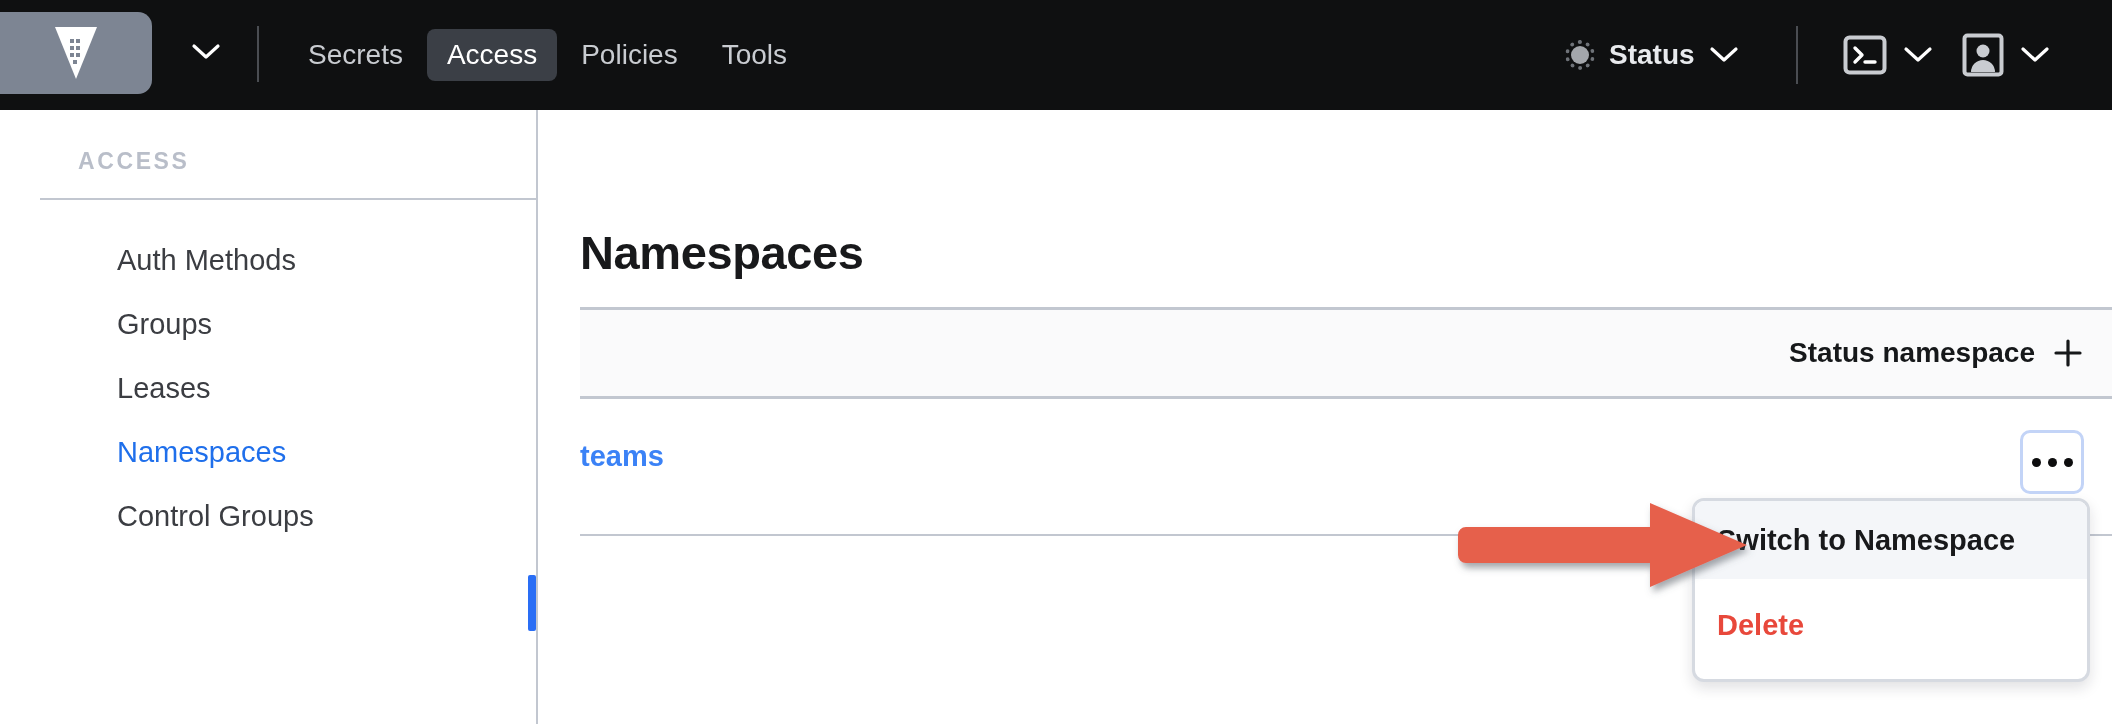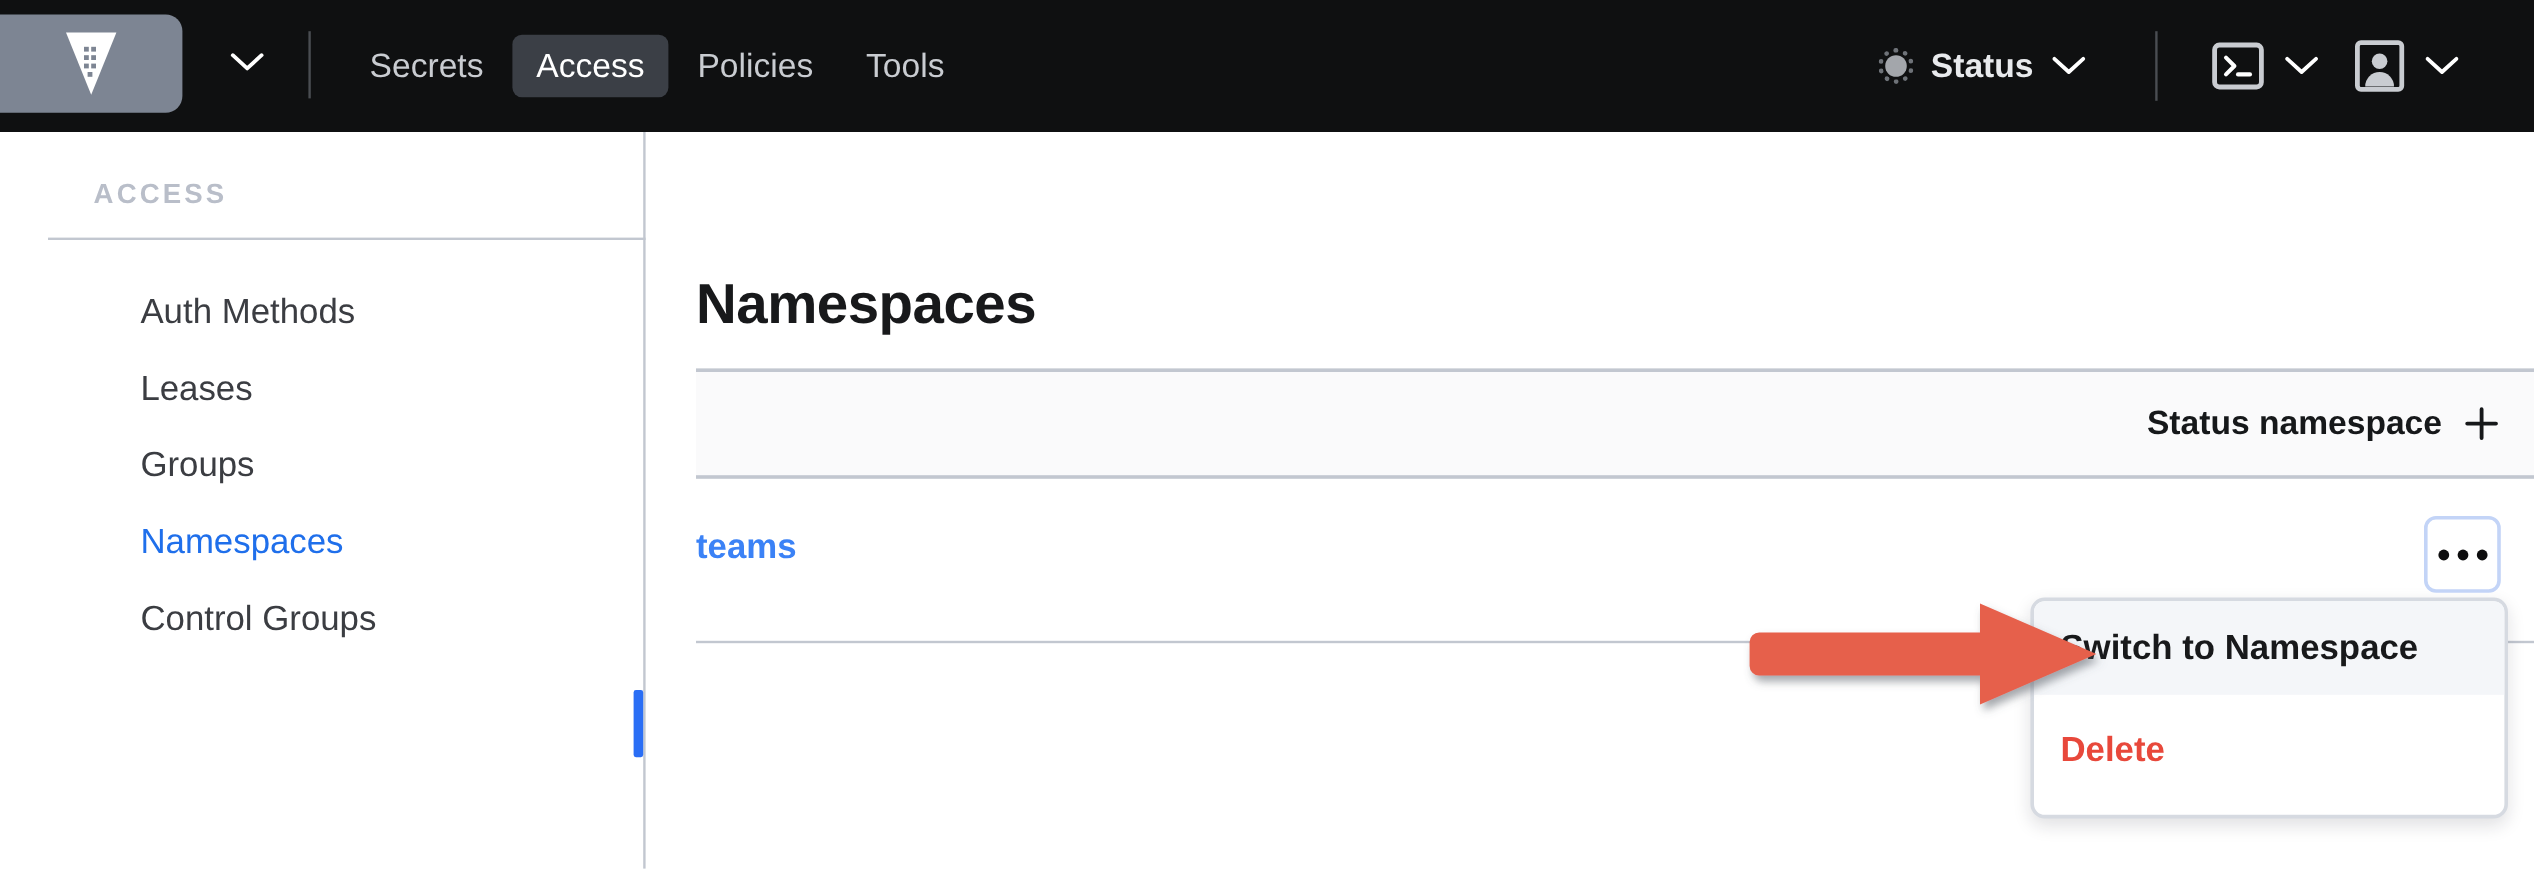--- a/index.html
+++ b/index.html
@@ -378,24 +378,24 @@
   <aside class="sidebar"></aside>
 
   <div class="sidebar-heading">ACCESS</div>
   <div class="sidebar-rule"></div>
 
   <ul class="sidebar-list">
     <li class="sidebar-item">
       <span>Auth Methods</span>
     </li>
     <li class="sidebar-item">
-      <span>Leases</span>
+      <span>Groups</span>
     </li>
     <li class="sidebar-item">
-      <span>Groups</span>
+      <span>Leases</span>
     </li>
     <li class="sidebar-item active">
       <span>Namespaces</span>
     </li>
     <li class="sidebar-item">
       <span>Control Groups</span>
     </li>
   </ul>
   <div class="active-bar"></div>
 

